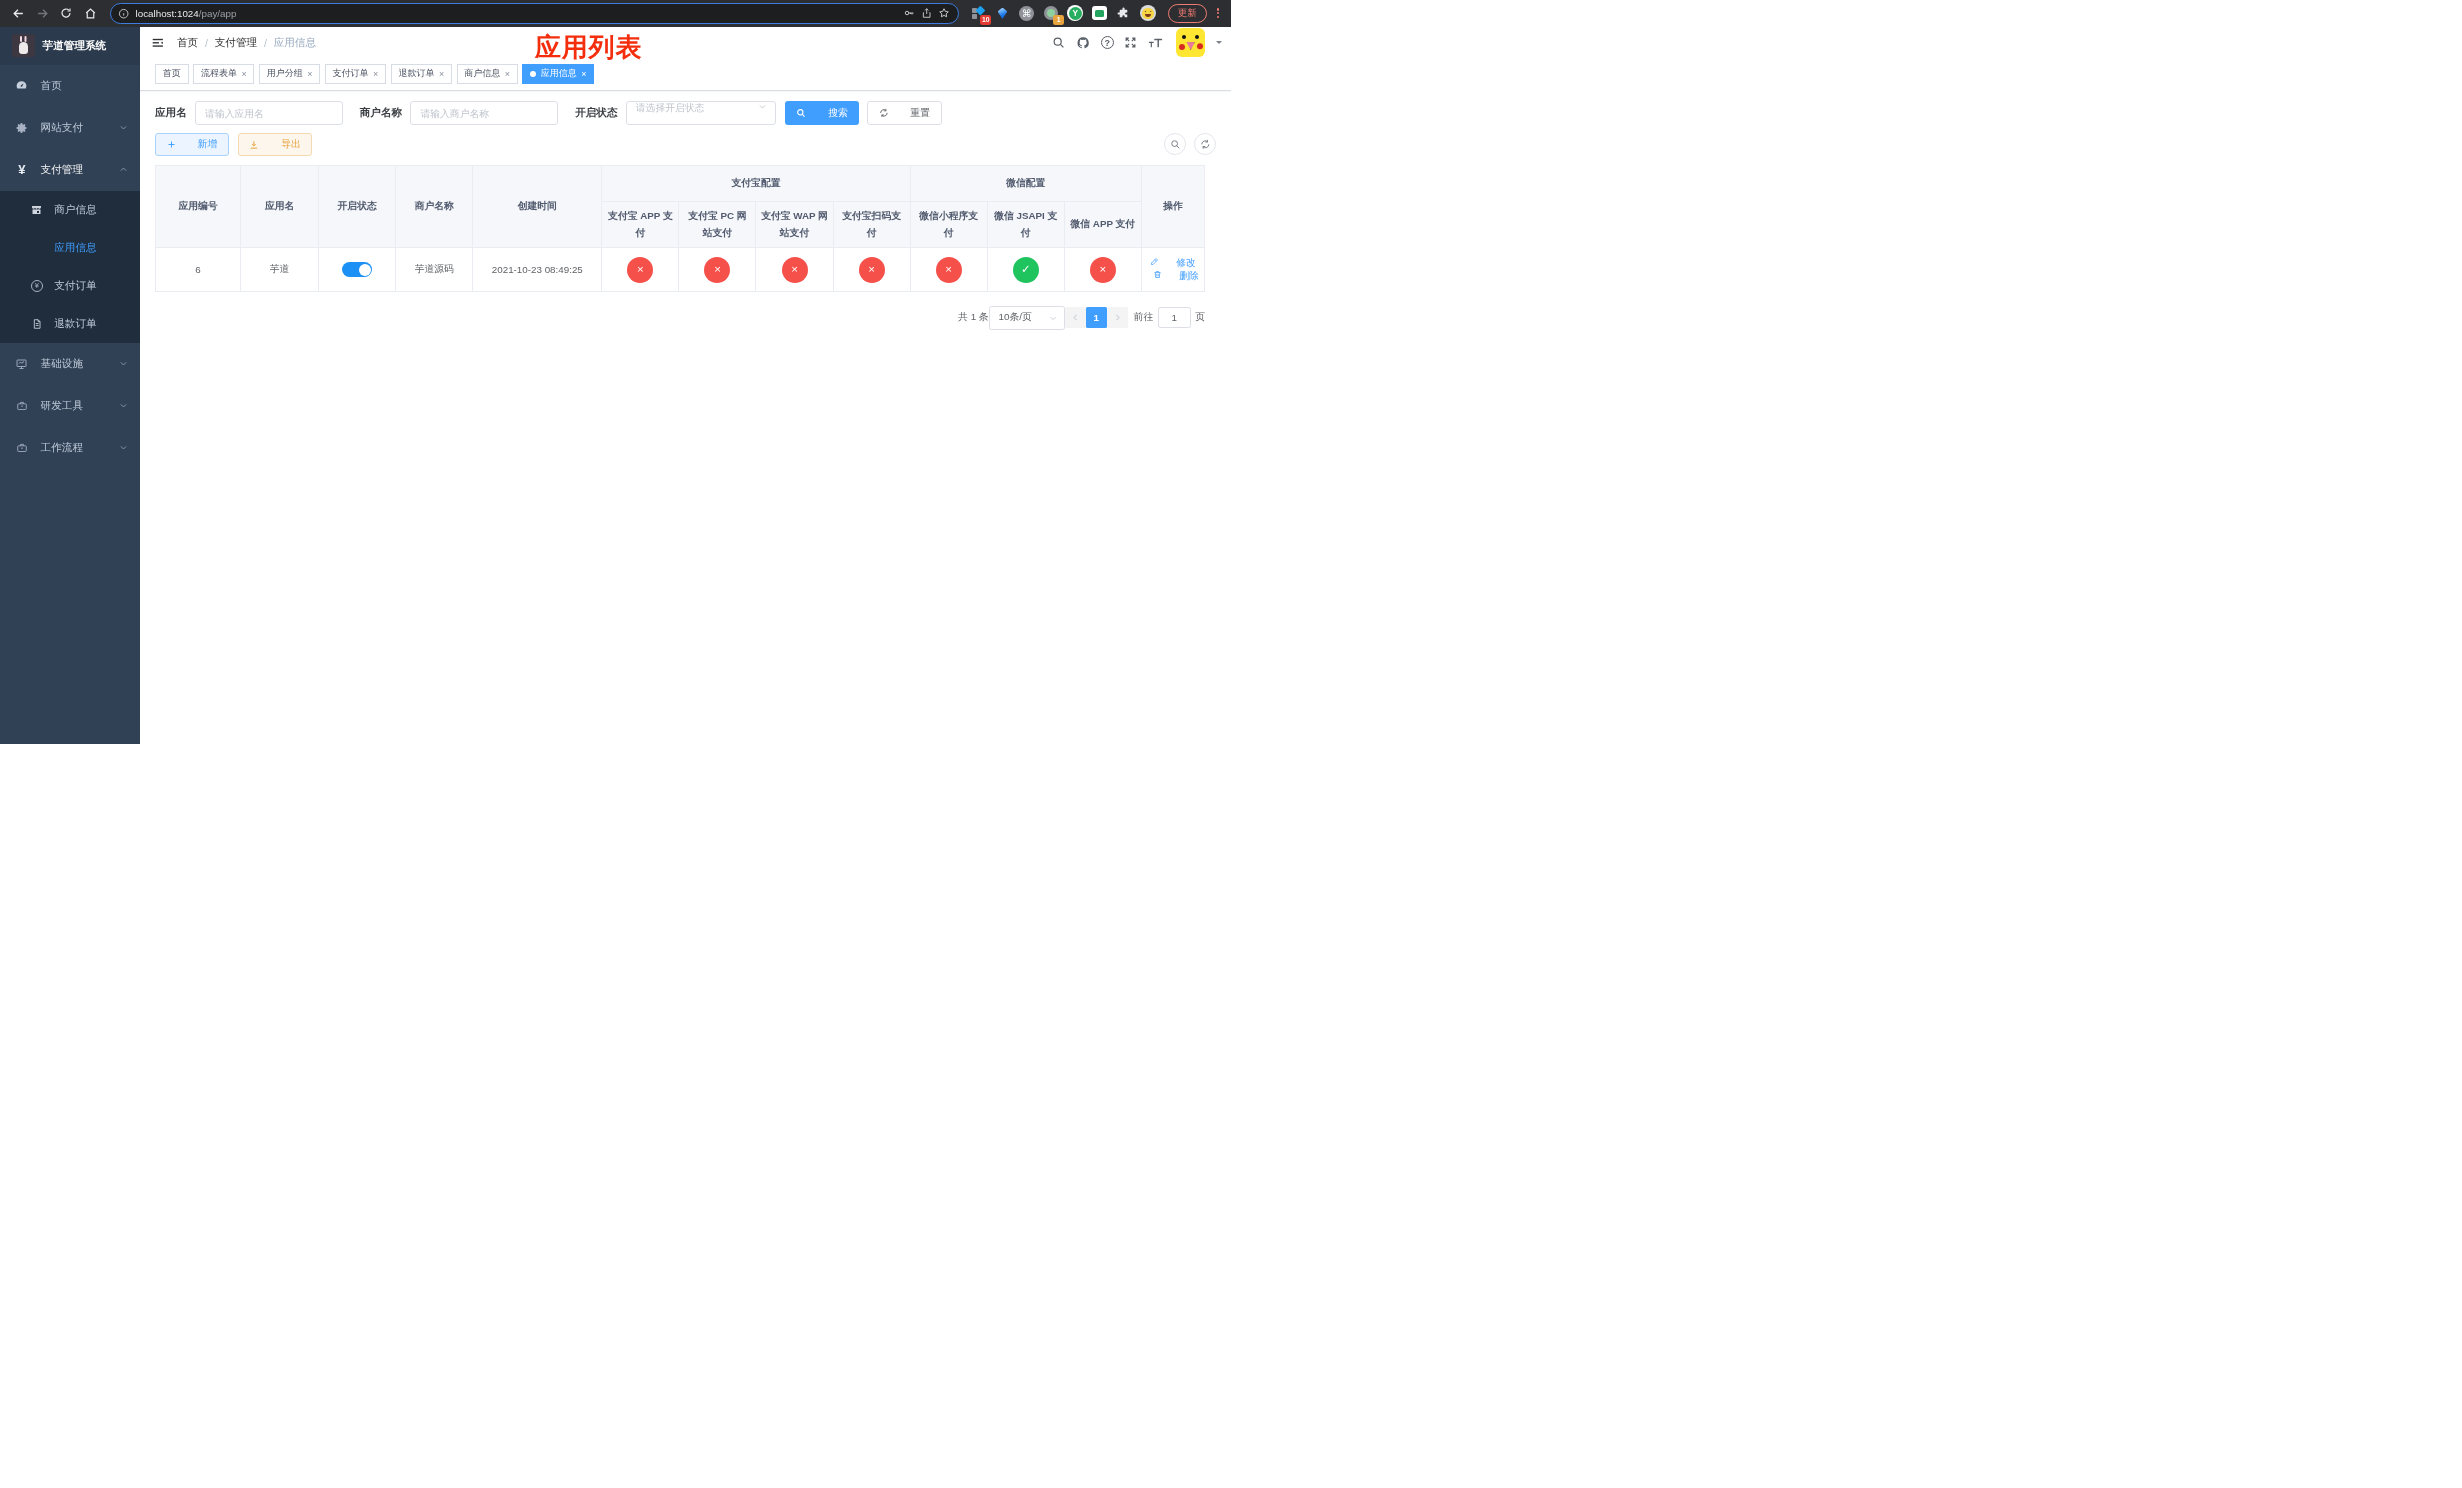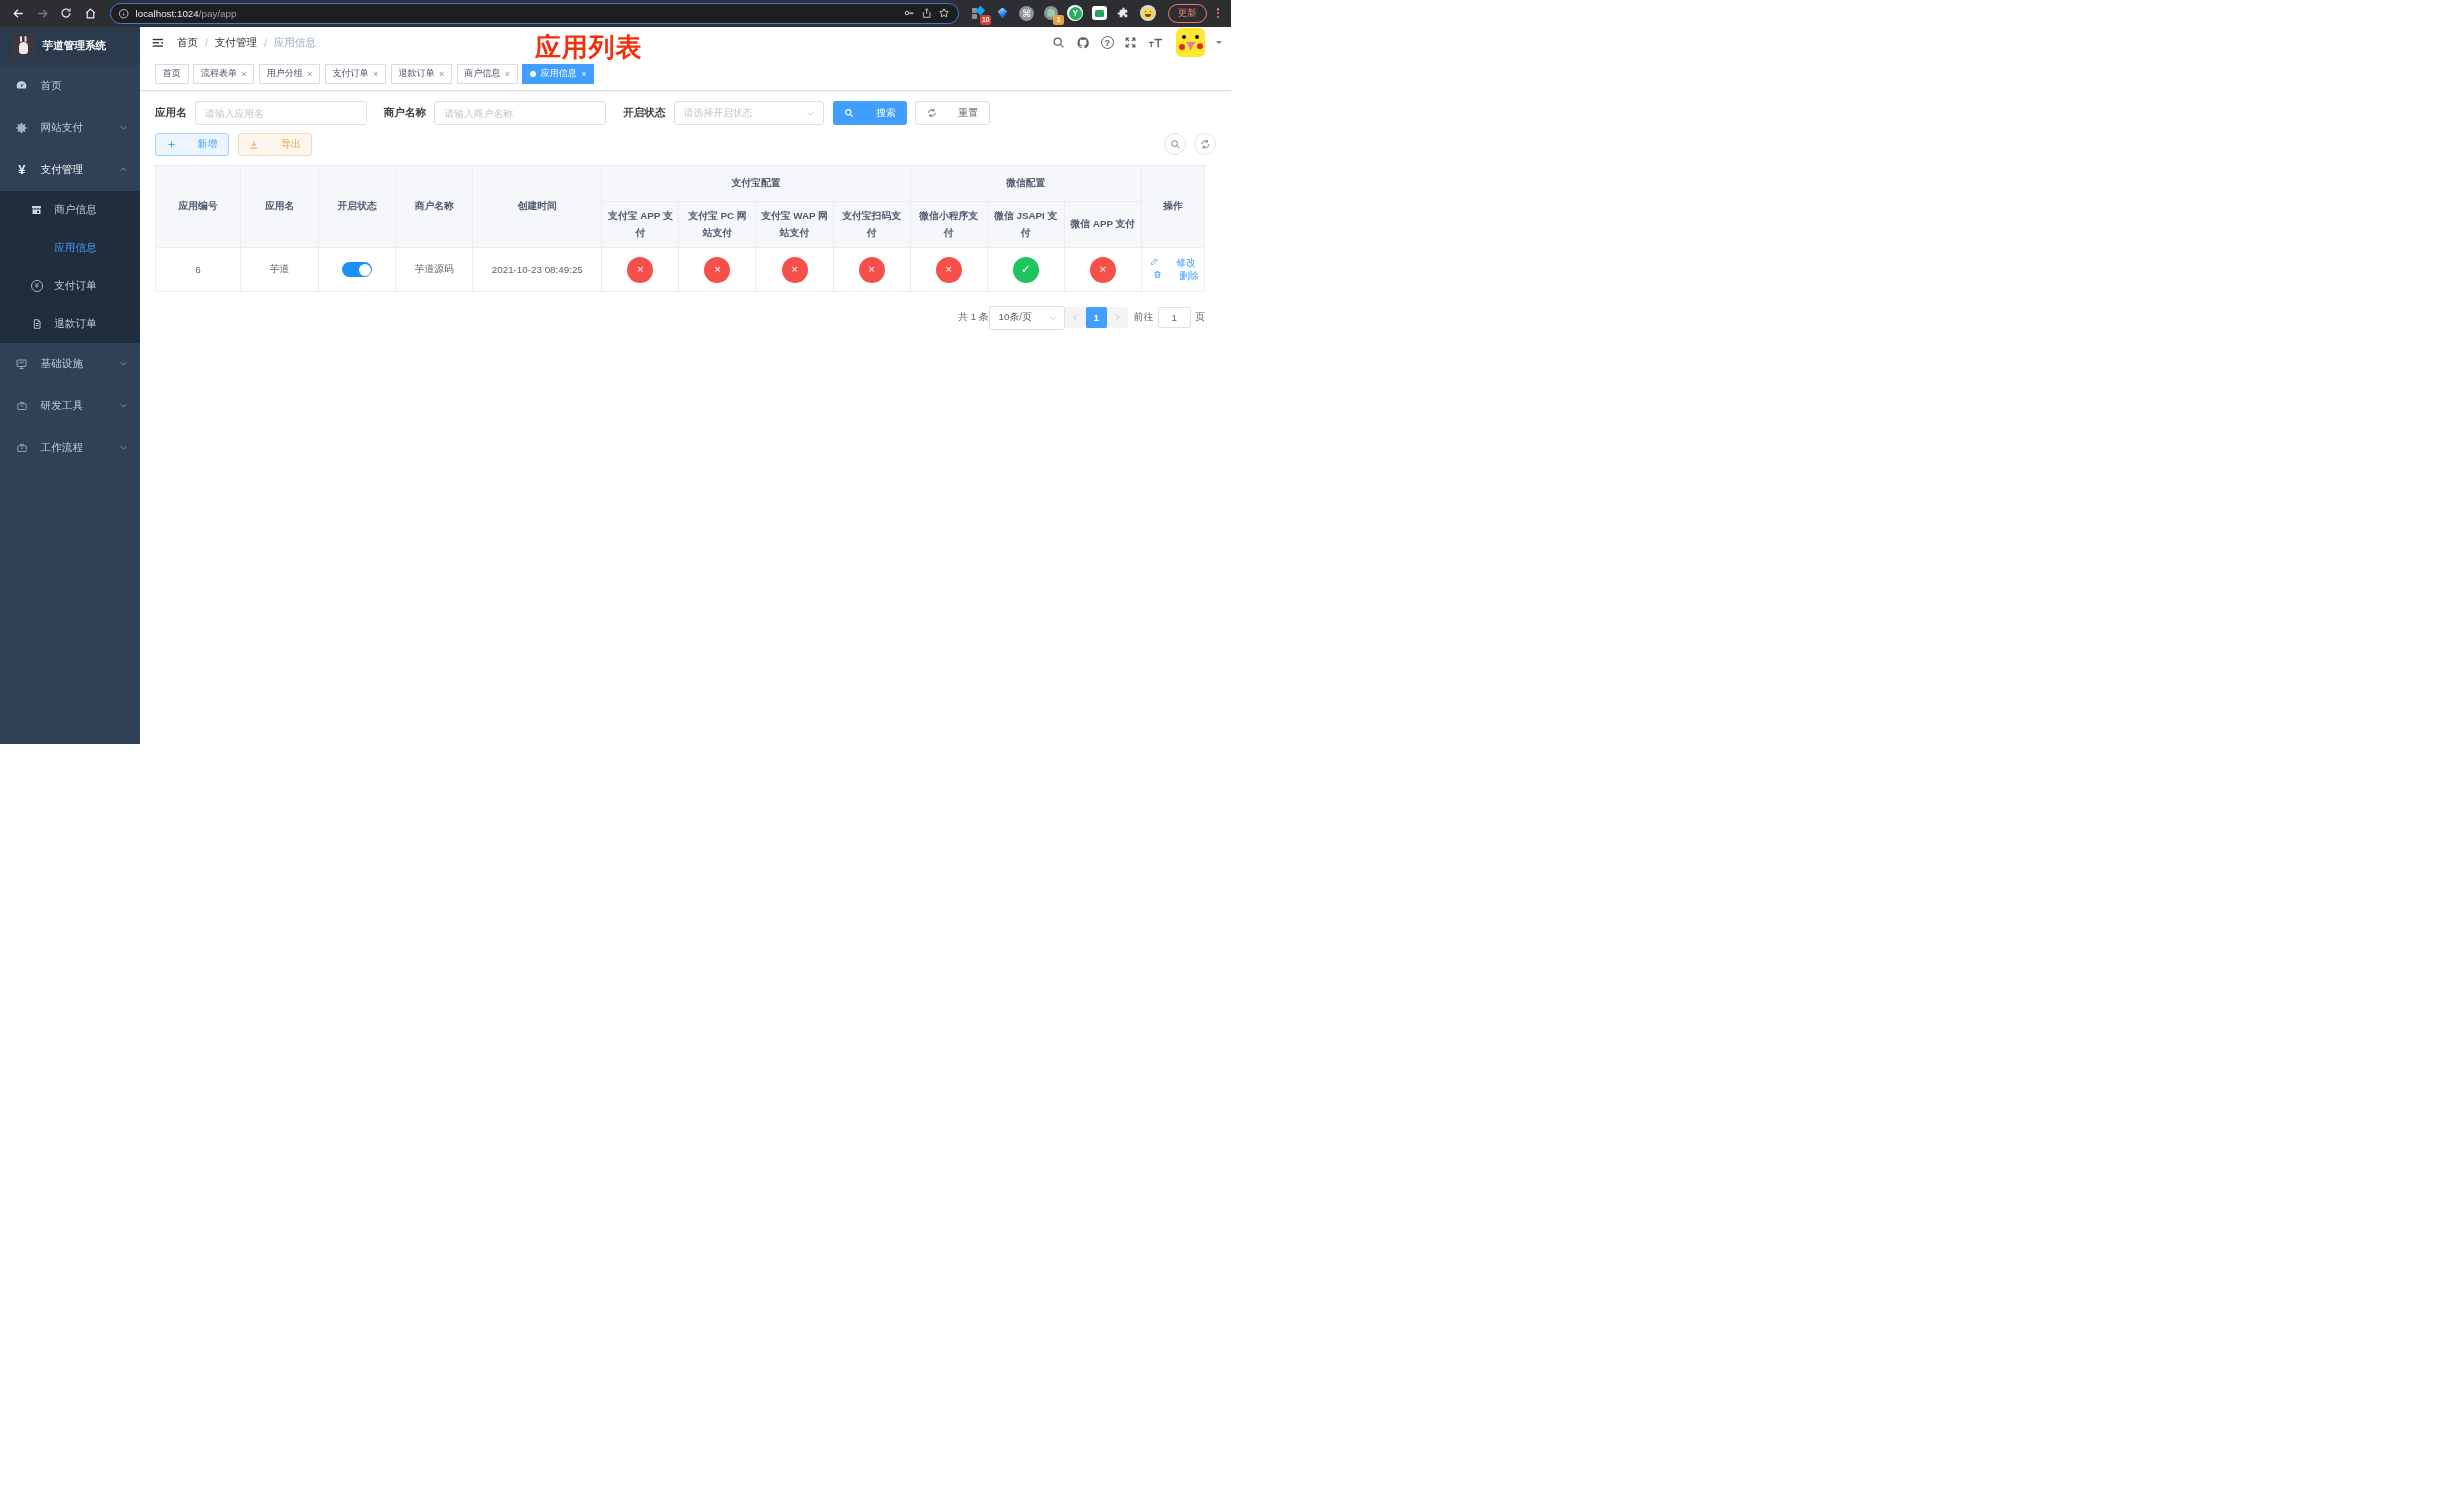--- a/index.html
+++ b/index.html
@@ -88,23 +88,23 @@
   .tag .x { font-size:9px; color:#8b919c; }
   .tag.active { background:#409eff; border-color:#409eff; color:#fff; }
   .tag.active .x { color:#fff; }
   .tag .dot { width:6px; height:6px; border-radius:50%; background:#fff; }
 
   
   .content { padding:10.6px 15px 0 15px; }
   .filter-row { display:flex; align-items:center; margin-bottom:7.6px; }
   .f-label { font-size:10.6px; font-weight:bold; color:#3b3e44; margin-right:8.3px; white-space:nowrap; }
   .f-gap { width:16.7px; }
-  .inp { width:172px; height:24px; border:0.8px solid #dcdfe6; border-radius:3px; padding:0 9px; font-size:9.8px; color:#606266; background:#fff; font-family:inherit; }
+  .inp { width:148px; height:24px; border:0.8px solid #dcdfe6; border-radius:3px; padding:0 9px; font-size:9.8px; color:#606266; background:#fff; font-family:inherit; }
   .inp::placeholder { color:#bfc4cc; }
-  .sel { width:150px; height:24px; border:0.8px solid #dcdfe6; border-radius:3px; padding:0 7.6px 0 9px; display:flex; align-items:center; justify-content:space-between; color:#bfc4cc; font-size:9.8px; background:#fff; cursor:pointer; }
+  .sel { width:150px; height:24px; border:0.8px solid #dcdfe6; border-radius:3px; padding:0 7.6px 0 9px; display:flex; align-items:flex-start; justify-content:space-between; color:#bfc4cc; font-size:9.8px; background:#fff; cursor:pointer; }
   .btn { height:24px; border-radius:3px; font-size:9.8px; display:inline-flex; align-items:center; justify-content:center; gap:22px; padding:0 10.6px; cursor:pointer; border:0.8px solid transparent; background:#fff; font-family:inherit; }
   .btn-primary { background:#409eff; color:#fff; margin-left:9px; }
   .btn-plain { border-color:#dcdfe6; color:#606266; margin-left:7.6px; }
   .action-row { display:flex; align-items:center; margin:1.5px 0 9px; }
   .btn-add { background:#ecf5ff; border-color:#a9d3ff; color:#409eff; height:23.5px; }
   .btn-export { background:#fdf6ec; border-color:#f5dab1; color:#e6a23c; height:23.5px; margin-left:9px; }
   .mini-circles { margin-left:auto; display:flex; gap:7.6px; }
   .mini { width:22px; height:22px; border:0.8px solid #e3e6eb; border-radius:50%; display:flex; align-items:center; justify-content:center; color:#6b7078; background:#fff; cursor:pointer; }
 
   

